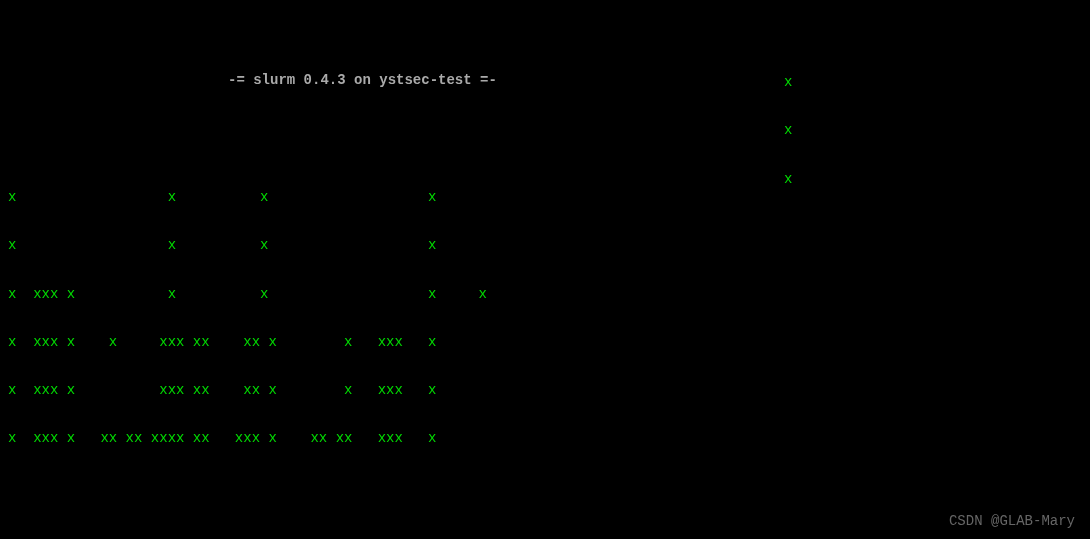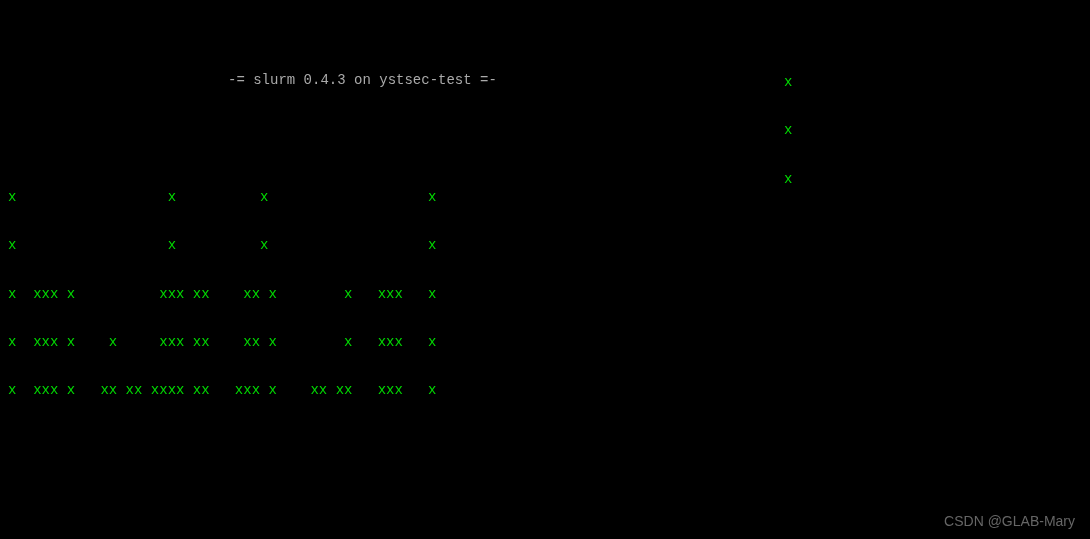--- a/index.html
+++ b/index.html
@@ -17,55 +17,57 @@
       width: 1090px;
       height: 539px;
       overflow: hidden;
       position: relative;
       white-space: pre;
     }
     .header {
       color: #aaa;
       text-align: left;
       padding-left: 220px;
+      font-weight: bold;
     }
     .graph-container {
       margin-top: 4px;
     }
     .rx-graph {
       color: #00d800;
     }
     .watermark {
       position: absolute;
       bottom: 10px;
       right: 15px;
       color: #666;
-      font-family: Liberation Sans, sans-serif;
+      font-family: Liberation Mono, monospace;
       font-size: 14px;
     }
     .right-col {
       position: absolute;
       left: 784px;
       top: 42px;
       color: #00d800;
     }
   </style>
 </head>
 <body>
 
 
 
 <div class="header">-= slurm 0.4.3 on ystsec-test =-</div>
 
 <div class="graph-container">
   <div class="rx-graph">
     <div>x                  x          x                   x</div>
     <div>x                  x          x                   x</div>
+    <div>x  xxx x           x          x                   x     x</div>
+    <div>x  xxx x    x     xxx xx    xx x        x   xxx   x</div>
     <div>x  xxx x          xxx xx    xx x        x   xxx   x</div>
-    <div>x  xxx x    x     xxx xx    xx x        x   xxx   x</div>
     <div>x  xxx x   xx xx xxxx xx   xxx x    xx xx   xxx   x</div>
     
   </div>
   
   <div class="right-col">
     <div>x</div>
     <div>x</div>
     <div>x</div>
   </div>
 </div>

